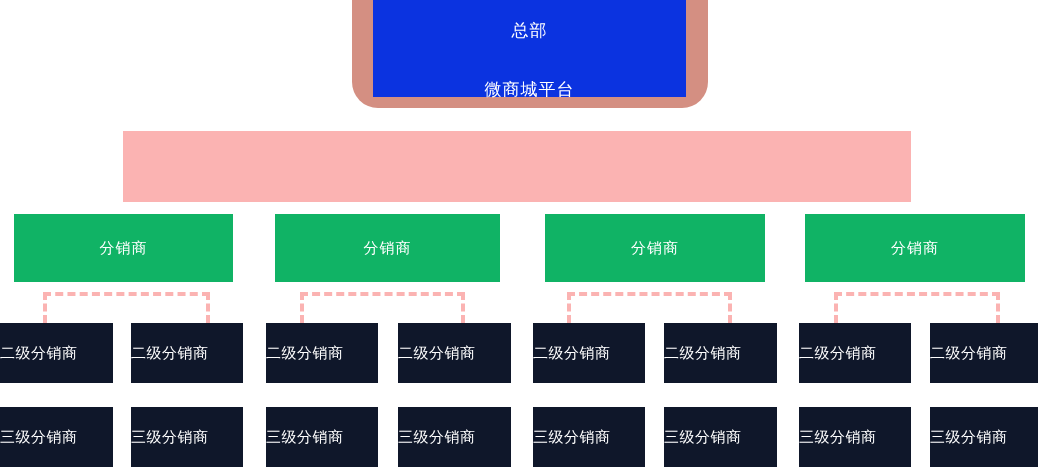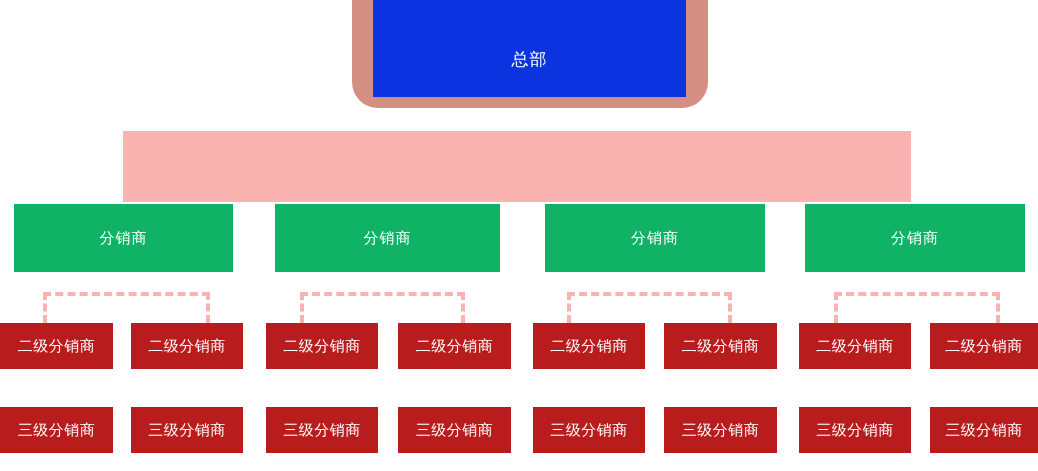--- a/index.html
+++ b/index.html
@@ -52,21 +52,21 @@
     left: 123px;
     top: 131px;
     width: 788px;
     height: 71px;
     background: #fbb3b2;
   }
 
   
   .lvl1 {
     position: absolute;
-    top: 204px;
+    top: 214px;
     height: 68px;
     background: #10b365;
     color: #ffffff;
     font-size: 15px;
     letter-spacing: 1px;
     display: flex;
     align-items: center;
     justify-content: center;
   }
 
@@ -85,40 +85,41 @@
     width: 0;
     height: 31px;
     border-left: 4px dashed #fbb3b2;
   }
   .conn-v.left  { left: 0; }
   .conn-v.right { right: 0; }
 
   
   .lvl2, .lvl3 {
     position: absolute;
-    height: 46px;
-    background: #b91c1c;
+    height: 60px;
+    background: #0f172a;
     color: #ffffff;
     font-size: 15px;
     letter-spacing: 0.5px;
     display: flex;
     align-items: center;
-    justify-content: center;
+    justify-content: flex-start;
   }
   .lvl2 { top: 323px; }
   .lvl3 { top: 407px; }
 </style>
 </head>
 <body>
 
 <div id="stage">
 
   <div class="hq-shell"></div>
   <div class="hq-box">
     <span class="hq-line">总部</span>
+    <span class="hq-line">微商城平台</span>
   </div>
 
   <div class="bus-bar"></div>
 
   <div id="lvl1-layer">
       <div class="lvl1" style="left: 14px; width: 219px;">
         <span>分销商</span>
       </div>
       <div class="lvl1" style="left: 275px; width: 225px;">
         <span>分销商</span>

